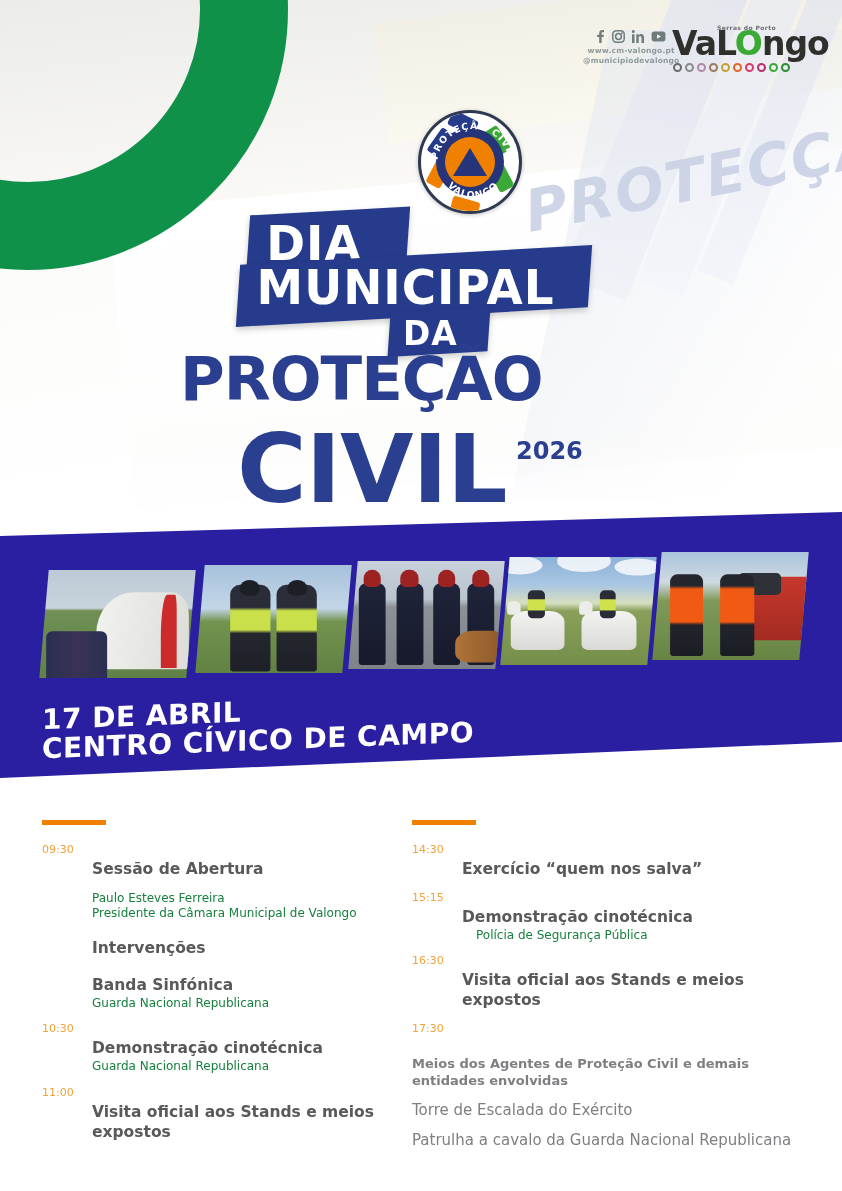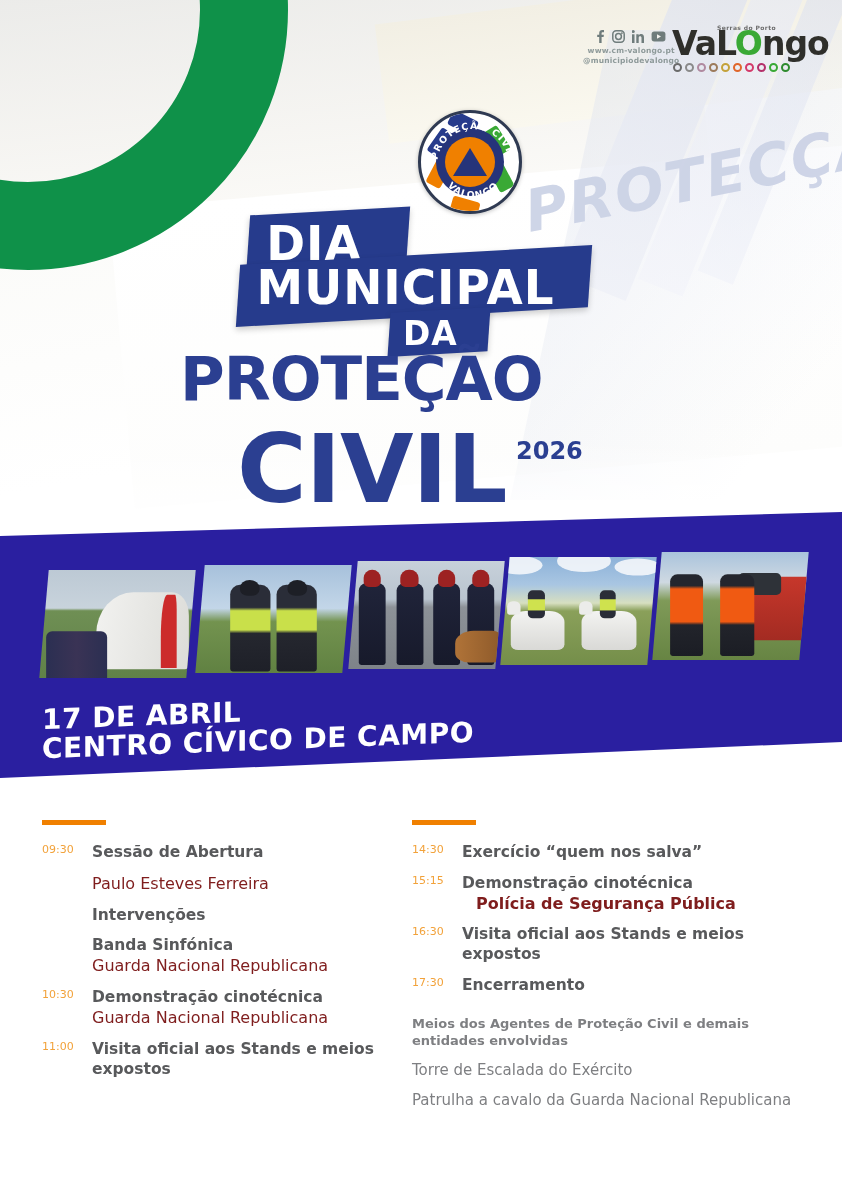--- a/index.html
+++ b/index.html
@@ -277,28 +277,28 @@
   }
 
   .row{ display:flex; align-items:flex-start; margin-bottom:11px; }
   .time{
     color:#f2a23a; font-size:11px; font-weight:normal;
     width:50px; flex:0 0 50px; line-height:1.3;
     font-family:"DejaVu Sans", sans-serif;
   }
   .rowbody{ flex:1; }
   .ev-title{
-    color:#58595b; font-size:15.5px; font-weight:bold; line-height:1.28;
+    color:#58595b; font-size:15.5px; font-weight:bold; line-height:1.28;margin-top:17px;
   }
   .ev-sub{
-    color:#7f1d1d; font-size:16px; line-height:1.3; font-weight:normal;
+    color:#15803d; font-size:12px; line-height:1.3; font-weight:normal;
   }
   .sub-item{ margin-left:50px; margin-bottom:11px; }
   .sub-item .ev-title{ font-size:15.5px; }
-  .nested-sub{ margin-left:14px;font-weight:bold; }
+  .nested-sub{ margin-left:14px; }
 
   .expo-title{
     color:#f08000; font-size:15.5px; font-weight:bold; margin-bottom:2px;
   }
   .expo-body{ color:#7e7f82; font-size:13px; font-weight:bold; line-height:1.3; }
   .expo-line{ color:#7e7f82; font-size:15px; line-height:1.3; margin-top:11px; }
   .expo-block{ margin-top:20px; }
 </style>
 </head>
 <body>
@@ -463,20 +463,21 @@
       <div class="rule"></div>
       <div id="left-rows">
           <div class="row">
             <div class="time">09:30</div>
             <div class="rowbody">
               <div class="ev-title">Sessão de Abertura</div>
             </div>
           </div>
           <div class="sub-item">
             <div class="ev-sub">Paulo Esteves Ferreira</div>
+            <div class="ev-sub">Presidente da Câmara Municipal de Valongo</div>
           </div>
           <div class="sub-item">
             <div class="ev-title">Intervenções</div>
           </div>
           <div class="sub-item">
             <div class="ev-title">Banda Sinfónica</div>
             <div class="ev-sub">Guarda Nacional Republicana</div>
           </div>
           <div class="row">
             <div class="time">10:30</div>
@@ -510,23 +511,20 @@
             </div>
           </div>
           <div class="row">
             <div class="time">16:30</div>
             <div class="rowbody">
               <div class="ev-title">Visita oficial aos Stands e meios expostos</div>
             </div>
           </div>
           <div class="row">
             <div class="time">17:30</div>
-            <div class="rowbody">
-              <div class="ev-title">Encerramento</div>
-            </div>
           </div>
         </div>
       <div class="expo-block">
         <div class="expo-body">Meios dos Agentes de Proteção Civil e demais entidades envolvidas</div>
         <div id="expo-items">
             <div class="expo-line">Torre de Escalada do Exército</div>
             <div class="expo-line">Patrulha a cavalo da Guarda Nacional Republicana</div>
           </div>
       </div>
     </div>

